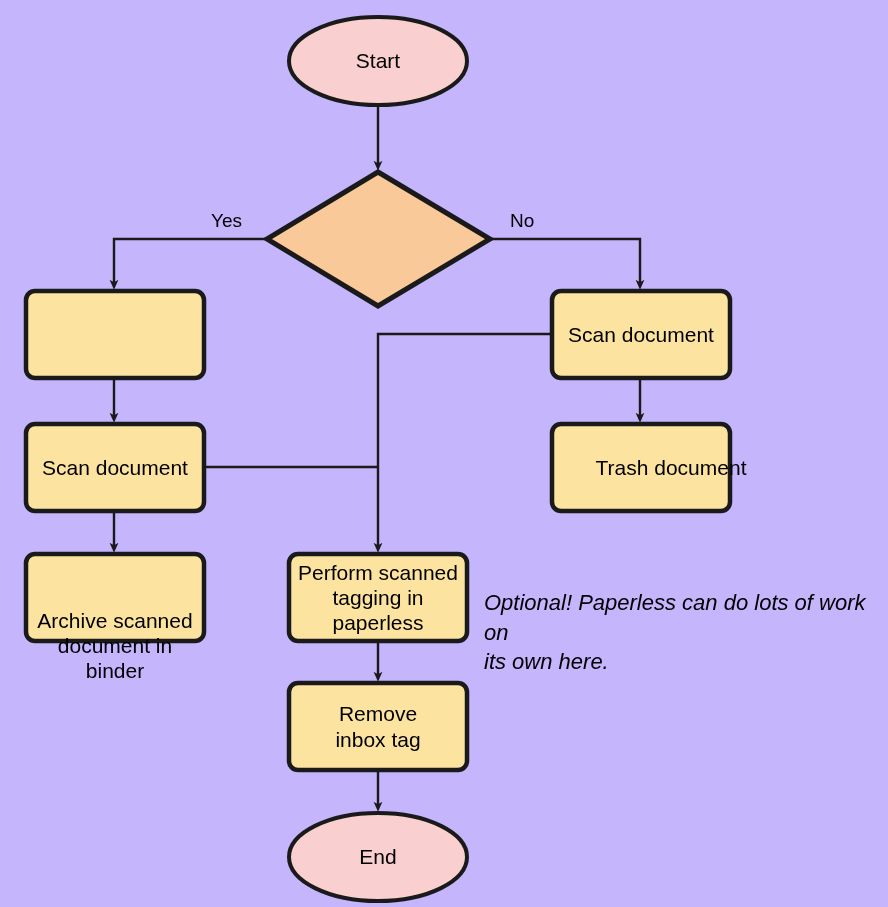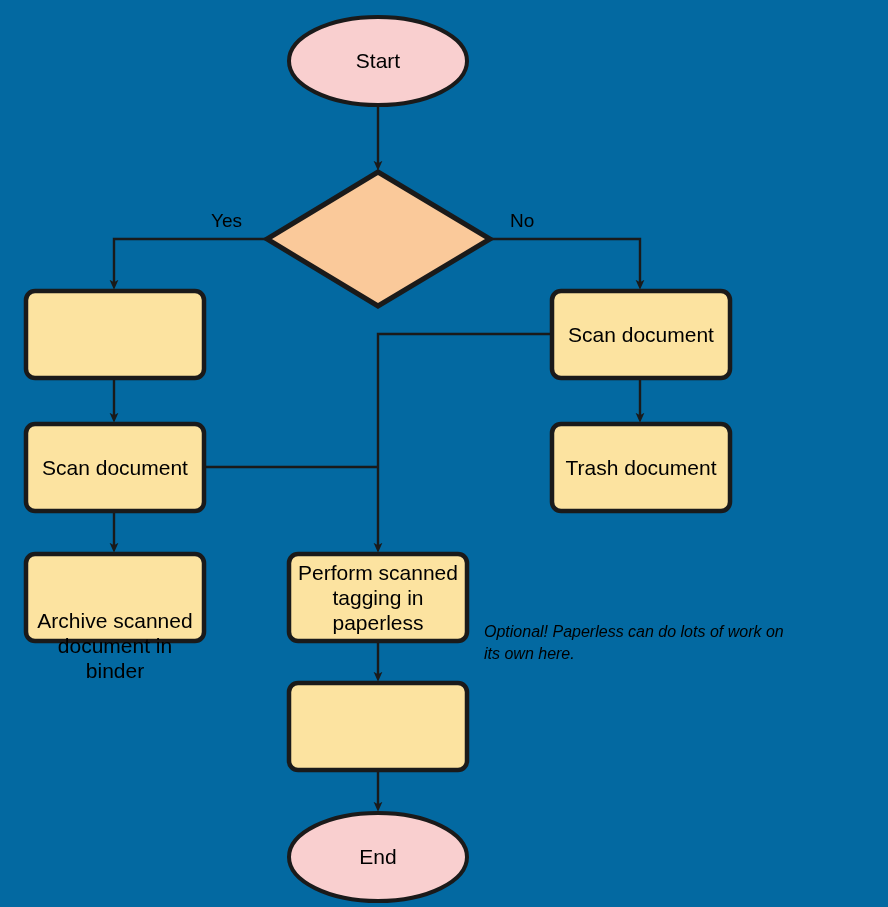--- a/index.html
+++ b/index.html
@@ -9,21 +9,21 @@
     background: #ffffff;
   }
   body {
     font-family: "Liberation Sans", sans-serif;
     color: #000000;
   }
   #canvas {
     position: relative;
     width: 888px;
     height: 907px;
-    background: #0369a1;
+    background: #c4b5fd;
     overflow: hidden;
   }
   #flow-svg {
     position: absolute;
     left: 0;
     top: 0;
     width: 888px;
     height: 907px;
   }
   .node-label {
@@ -40,25 +40,24 @@
   }
   .edge-label {
     position: absolute;
     font-size: 19px;
     color: #000000;
     white-space: nowrap;
   }
   .side-note {
     position: absolute;
     font-style: italic;
-    font-size: 16px;
+    font-size: 22px;
     line-height: 1.35;
     color: #000000;
     white-space: pre-line;
-    margin-top: 33px;
   }
 </style>
 </head>
 <body>
 
 <div id="canvas">
 
   <svg id="flow-svg" viewBox="0 0 888 907" xmlns="http://www.w3.org/2000/svg">
     <defs>
       <marker id="arrowhead" markerWidth="10" markerHeight="10" refX="5.2" refY="5" orient="auto" markerUnits="userSpaceOnUse">
@@ -115,25 +114,27 @@
 
 
   <div class="node-label" style="left:26px; top:424px; width:178px; height:87px;">Scan document</div>
 
   <div class="node-label" style="left:26px; top:554px; width:178px; height:87px;margin-top:48px;">Archive scanned
 document in
 binder</div>
 
   <div class="node-label" style="left:552px; top:291px; width:178px; height:87px;">Scan document</div>
 
-  <div class="node-label" style="left:552px; top:424px; width:178px; height:87px;">Trash document</div>
+  <div class="node-label" style="left:582px; top:424px; width:178px; height:87px;">Trash document</div>
 
   <div class="node-label" style="left:289px; top:554px; width:178px; height:87px;">Perform scanned
 tagging in
 paperless</div>
 
+  <div class="node-label" style="left:289px; top:683px; width:178px; height:87px;">Remove
+inbox tag</div>
 
   <div class="node-label" style="left:289px; top:813px; width:178px; height:88px;">End</div>
 
   <div class="side-note" style="left:484px; top:588px; width:400px;">Optional! Paperless can do lots of work on
 its own here.</div>
 
 </div>
 
 </body></html>

